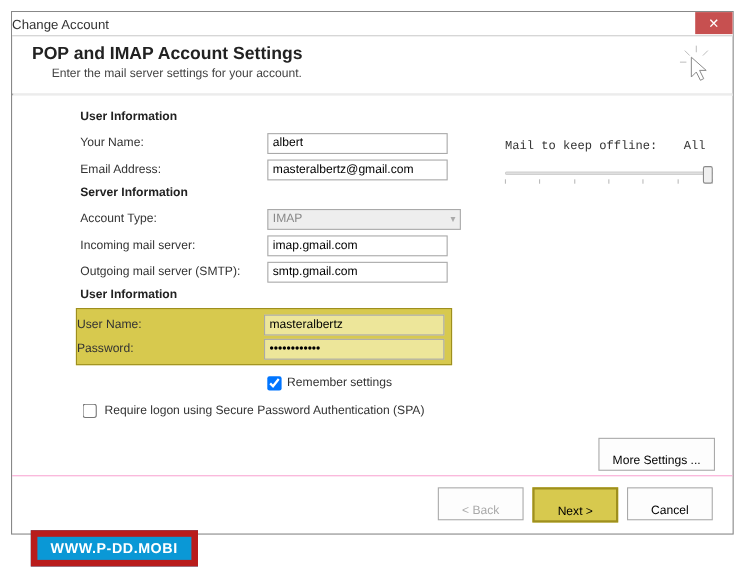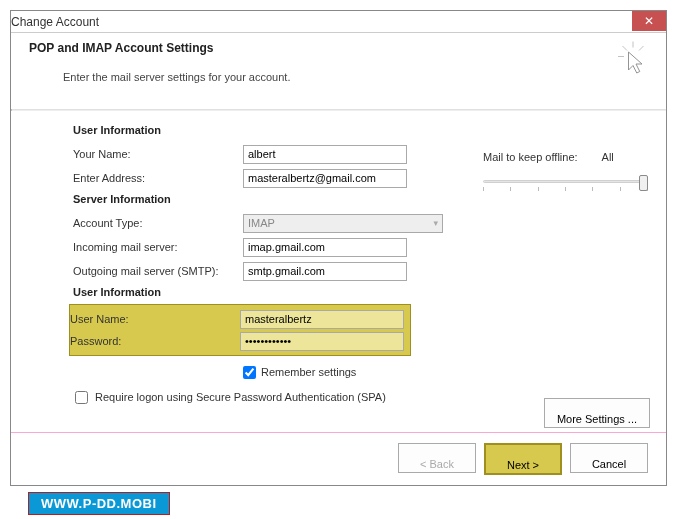--- a/index.html
+++ b/index.html
@@ -49,26 +49,26 @@
     cursor: pointer;
   }
   .header {
     padding: 8px 18px 10px 18px;
     display: flex;
     justify-content: space-between;
     align-items: flex-start;
   }
   .header h2 {
     margin: 0 0 2px 0;
-    font-size: 12px;
+    font-size: 16px;
     font-weight: bold;
     color: #222;
   }
   .header p {
-    margin: 16px;
+    margin: 0;
     padding-left: 18px;
     font-size: 11px;
     color: #444;
   }
   .cursor-icon {
     width: 30px; height: 34px;
     position: relative;
   }
   .cursor-icon svg { width: 100%; height: 100%; }
   .divider { border-top: 1px solid #e0e0e0; margin: 0; }
@@ -84,21 +84,21 @@
   .left-col { flex: 0 0 340px; }
   .right-col { flex: 1; padding-top: 30px; }
   .section-title { font-weight: bold; font-size: 11px; color: #222; margin: 3px 0 6px 0; }
   .row { display: flex; align-items: center; height: 24px; }
   .row label { width: 170px; color: #333; }
   .row input[type=text], .row input[type=password] {
     width: 164px; height: 19px; border: 1px solid #a9a9a9;
     padding: 1px 4px; font-size: 11px; font-family: inherit;
   }
   .row .select-box {
-    width: 200px; height: 19px; border: 1px solid #a9a9a9;
+    width: 176px; height: 19px; border: 1px solid #a9a9a9;
     background: #eee; color: #888; padding: 1px 4px;
     display: flex; align-items: center; justify-content: space-between;
   }
   .select-box .chev { color: #aaa; font-size: 9px; }
   .highlight-box {
     background: #d7c94e;
     border: 1px solid #9e8f1e;
     padding: 3px 3px 3px 0;
     margin-left: -4px;
     margin-top: 2px;
@@ -110,21 +110,21 @@
     border: 1px solid #a39528;
   }
   .remember-row {
     display: flex; align-items: center; gap: 5px;
     margin: 6px 0 0 170px; height: 20px;
   }
   .remember-row input[type=checkbox] { margin: 0; width: 13px; height: 13px; }
   .spa-row { display: flex; gap: 7px; margin: 8px 0 0 2px; align-items: flex-start; }
   .spa-row input[type=checkbox] { margin: 1px 0 0 0; width: 13px; height: 13px; }
   .spa-row span { line-height: 1.3; }
-  .mail-keep { display: flex; gap: 24px; font-size: 11px; color: #333; }
+  .mail-keep { display: flex; gap: 24px; font-size: 11px; color: #333; font-family: Liberation Mono, monospace; }
   .slider {
     position: relative;
     margin-top: 10px;
     height: 18px;
   }
   .slider-track {
     position: absolute; top: 7px; left: 0; right: 0; height: 3px;
     background: #e5e5e5; border: 1px solid #d0d0d0; border-radius: 2px;
   }
   .slider-thumb {
@@ -160,21 +160,21 @@
     border: 2px solid #9e8f1e;
     background: #d7c94e;
     font-weight: normal;
     min-width: 78px;
   }
   .website-tag {
     position: absolute;
     bottom: 4px;
     left: 28px;
     background: #0a98d6;
-    border: 1px solid #b91c1c;
+    border: 6px solid #b91c1c;
     color: #fff;
     font-family: Verdana, sans-serif;
     font-weight: bold;
     font-size: 13px;
     letter-spacing: 0.5px;
     padding: 3px 12px 3px 12px;
   }
 </style>
 </head>
 <body>
@@ -211,21 +211,21 @@
   <div class="content">
     <div class="columns">
       <div class="left-col">
 
         <div class="section-title">User Information</div>
         <div class="row">
           <label>Your Name:</label>
           <input type="text" value="albert" style="">
         </div>
         <div class="row">
-          <label>Enter Address:</label>
+          <label>Email Address:</label>
           <input type="text" value="masteralbertz@gmail.com" style="">
         </div>
 
         <div class="section-title">Server Information</div>
         <div class="row">
           <label>Account Type:</label>
           <div class="select-box">
             <span>IMAP</span>
             <span class="chev">▾</span>
           </div>

